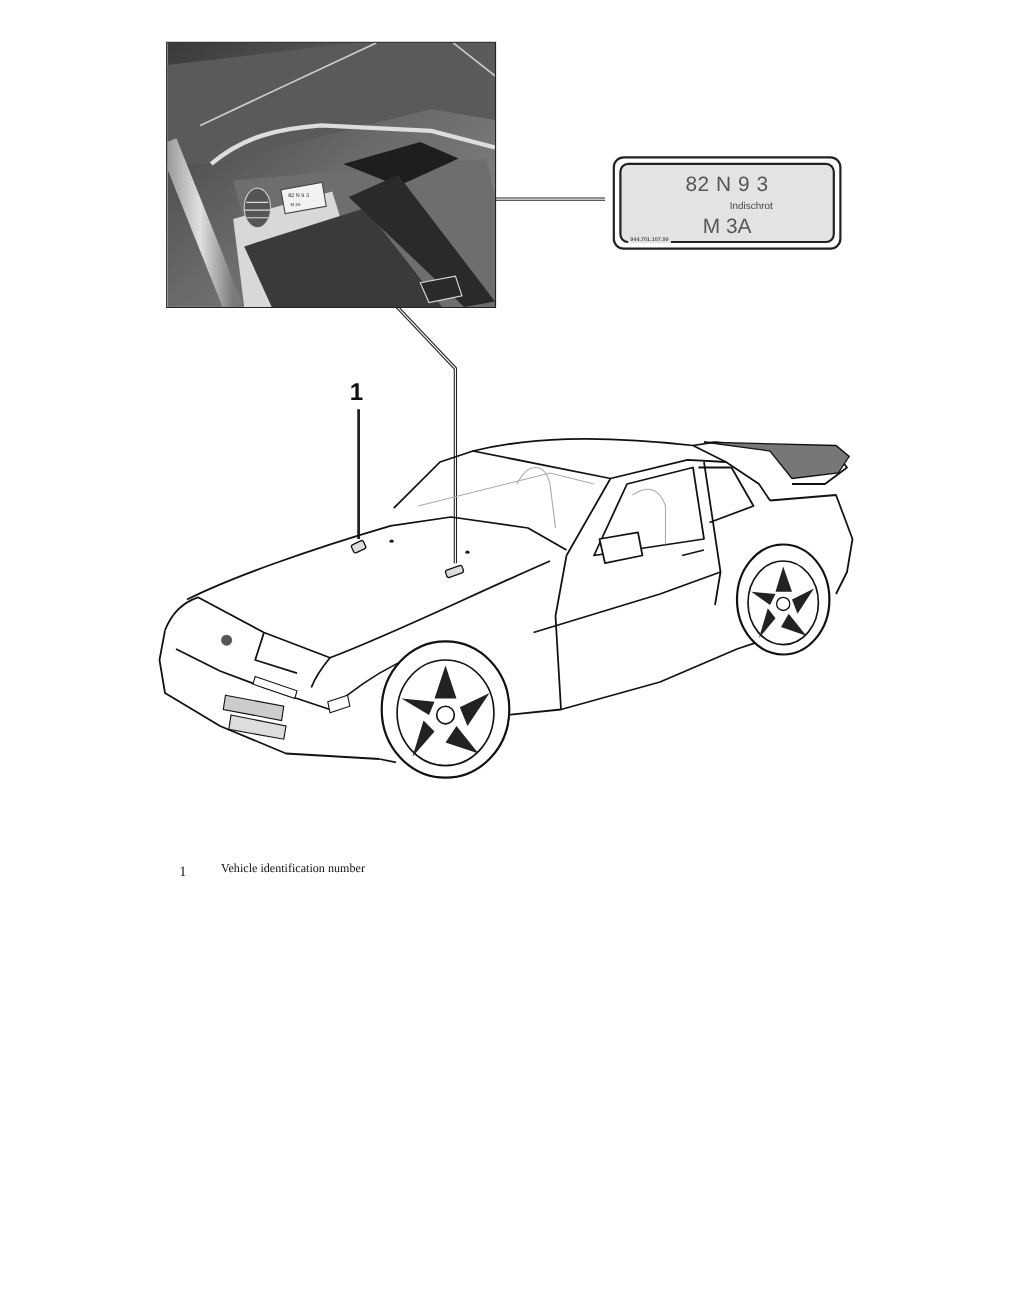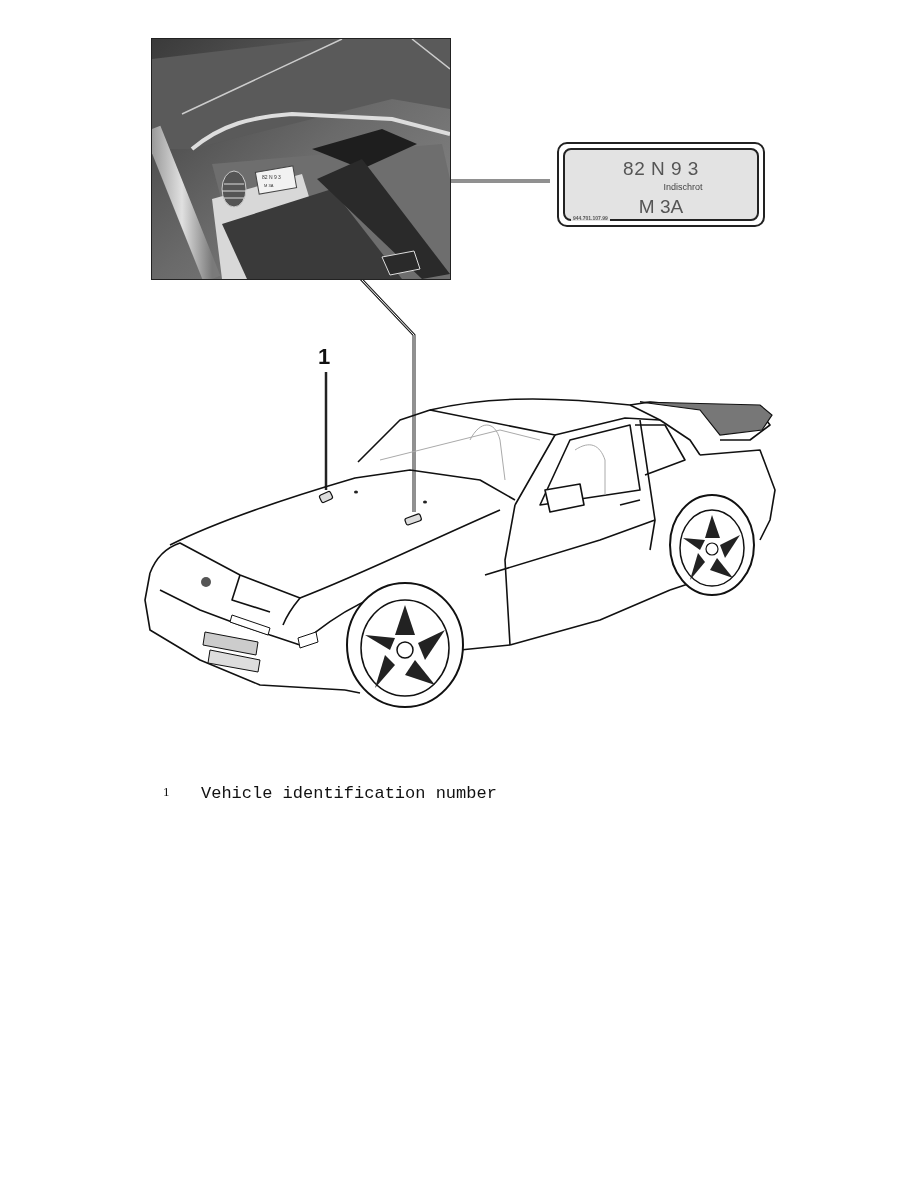--- a/index.html
+++ b/index.html
@@ -9,21 +9,21 @@
   .label-plate { position: absolute; left: 557px; top: 142px; width: 208px; height: 85px; border: 2px solid #222; border-radius: 10px; background: #ffffff; box-sizing: border-box; }
   .label-plate-inner { position: absolute; left: 4px; top: 4px; right: 4px; bottom: 4px; border: 2px solid #222; border-radius: 8px; background: #e3e3e3; }
   .plate-code { position: absolute; left: 0; right: 0; top: 8px; text-align: center; font-size: 19px; color: #555; letter-spacing: 0.5px; }
   .plate-color { position: absolute; left: 0; right: 0; top: 32px; text-align: center; font-size: 9px; color: #444; padding-left: 44px; }
   .plate-trim { position: absolute; left: 0; right: 0; top: 46px; text-align: center; font-size: 19px; color: #555; }
   .plate-part { position: absolute; left: 6px; bottom: -2px; font-size: 5px; color: #555; background: #e3e3e3; padding: 0 2px; font-weight: bold; }
   .drawing { position: absolute; left: 0; top: 0; width: 918px; height: 720px; }
   .callout-num { position: absolute; left: 318px; top: 344px; font-size: 22px; font-weight: bold; color: #111; }
   .legend { position: absolute; left: 163px; top: 784px; font-size: 13px; color: #111; font-family: "Liberation Serif", serif; display: flex; }
   .legend-num { width: 38px; }
-  .legend-text { font-family: Liberation Mono, monospace; font-size: 17px; }
+  .legend-text { font-family: Liberation Serif, serif; font-size: 11px; }
 </style>
 </head>
 <body>
 
 <svg class="drawing" viewBox="0 0 918 720" width="918" height="720">
 
   <line x1="300" y1="181" x2="550" y2="181" stroke="#222" stroke-width="3"></line>
   <line x1="300" y1="181" x2="550" y2="181" stroke="#fff" stroke-width="1"></line>
 
   <polyline points="275,188 414,335 414,512" fill="none" stroke="#222" stroke-width="3"></polyline>

